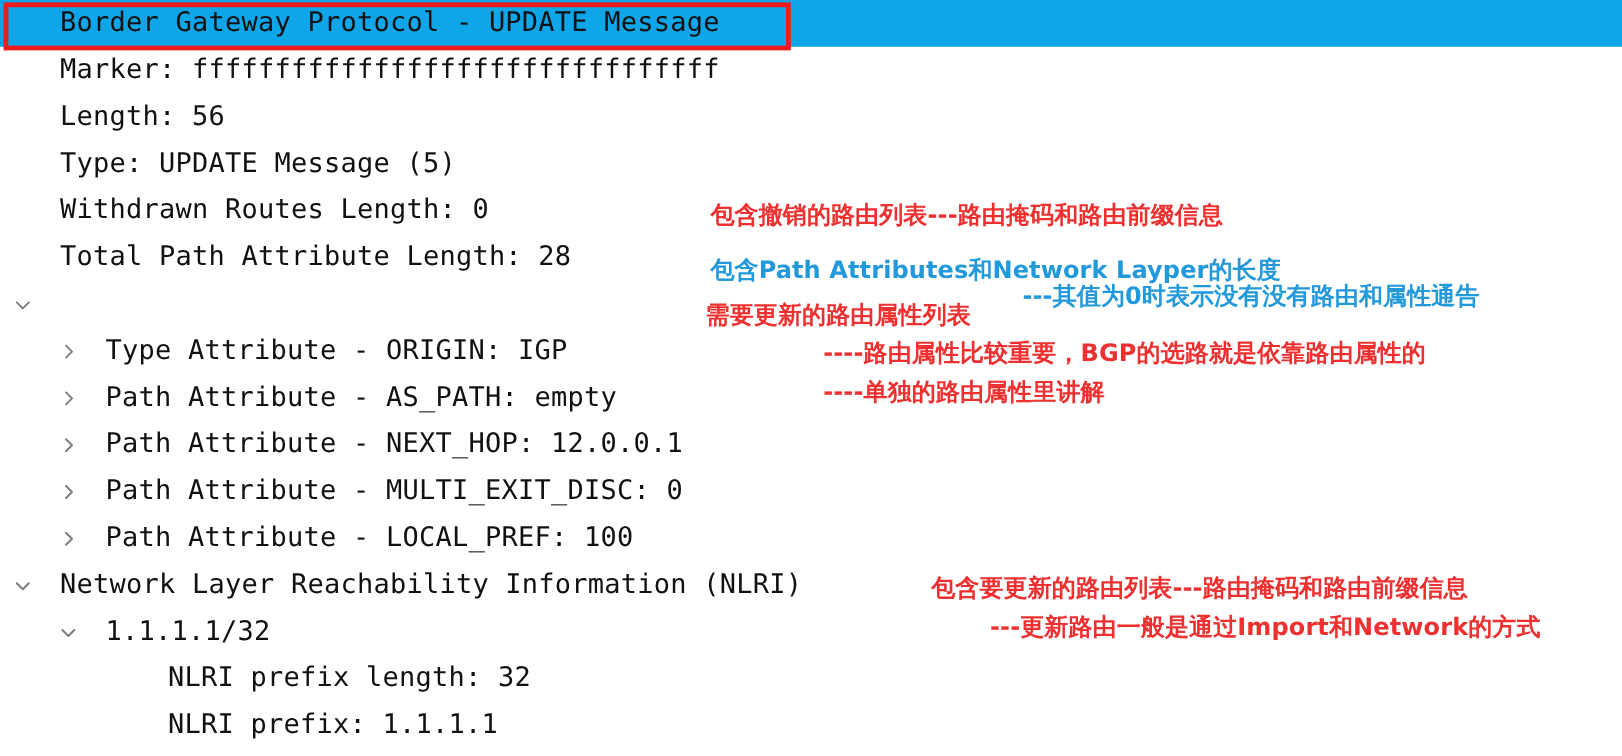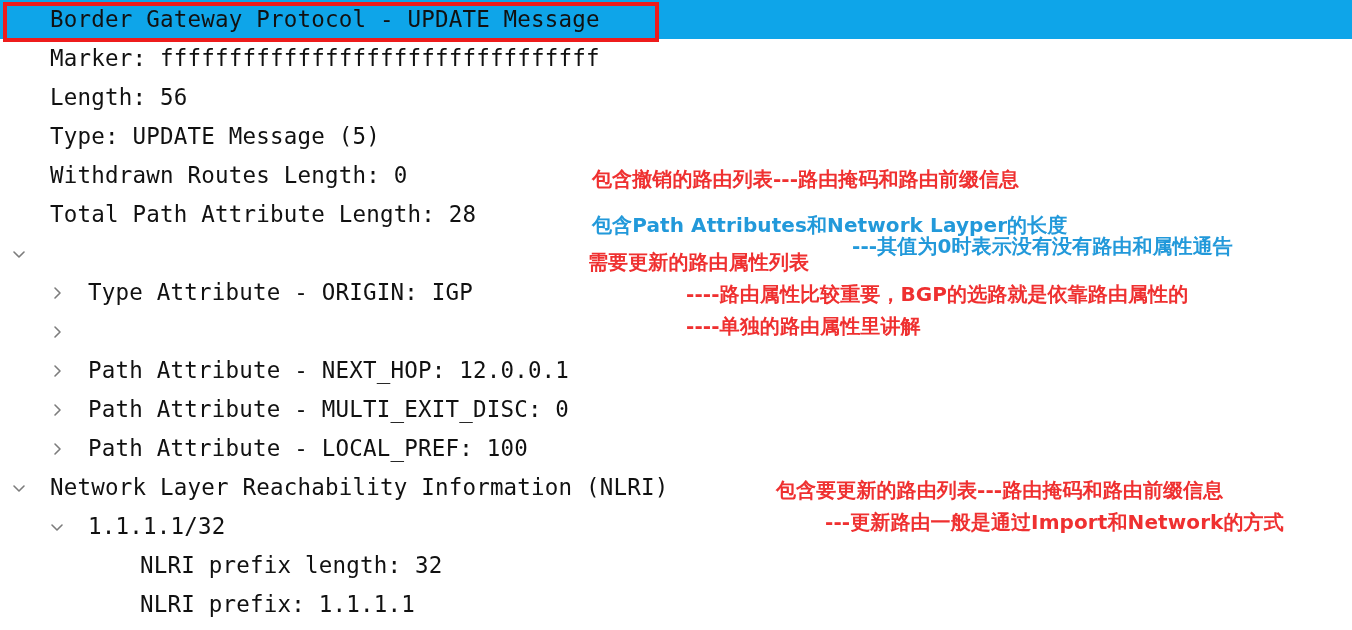--- a/index.html
+++ b/index.html
@@ -122,20 +122,21 @@
           </svg>
         </span>
         <span class="label">Type Attribute - ORIGIN: IGP</span>
       </div>
       <div class="row lvl1">
         <span class="twisty">
           <svg width="14" height="14" viewBox="0 0 14 14">
             <path d="M5 2 L10 7 L5 12" fill="none" stroke="#7c7c7c" stroke-width="1.6" stroke-linecap="round" stroke-linejoin="round"></path>
           </svg>
         </span>
+        <span class="label">Path Attribute - AS_PATH: empty</span>
       </div>
       <div class="row lvl1">
         <span class="twisty">
           <svg width="14" height="14" viewBox="0 0 14 14">
             <path d="M5 2 L10 7 L5 12" fill="none" stroke="#7c7c7c" stroke-width="1.6" stroke-linecap="round" stroke-linejoin="round"></path>
           </svg>
         </span>
         <span class="label">Path Attribute - NEXT_HOP: 12.0.0.1</span>
       </div>
       <div class="row lvl1">

